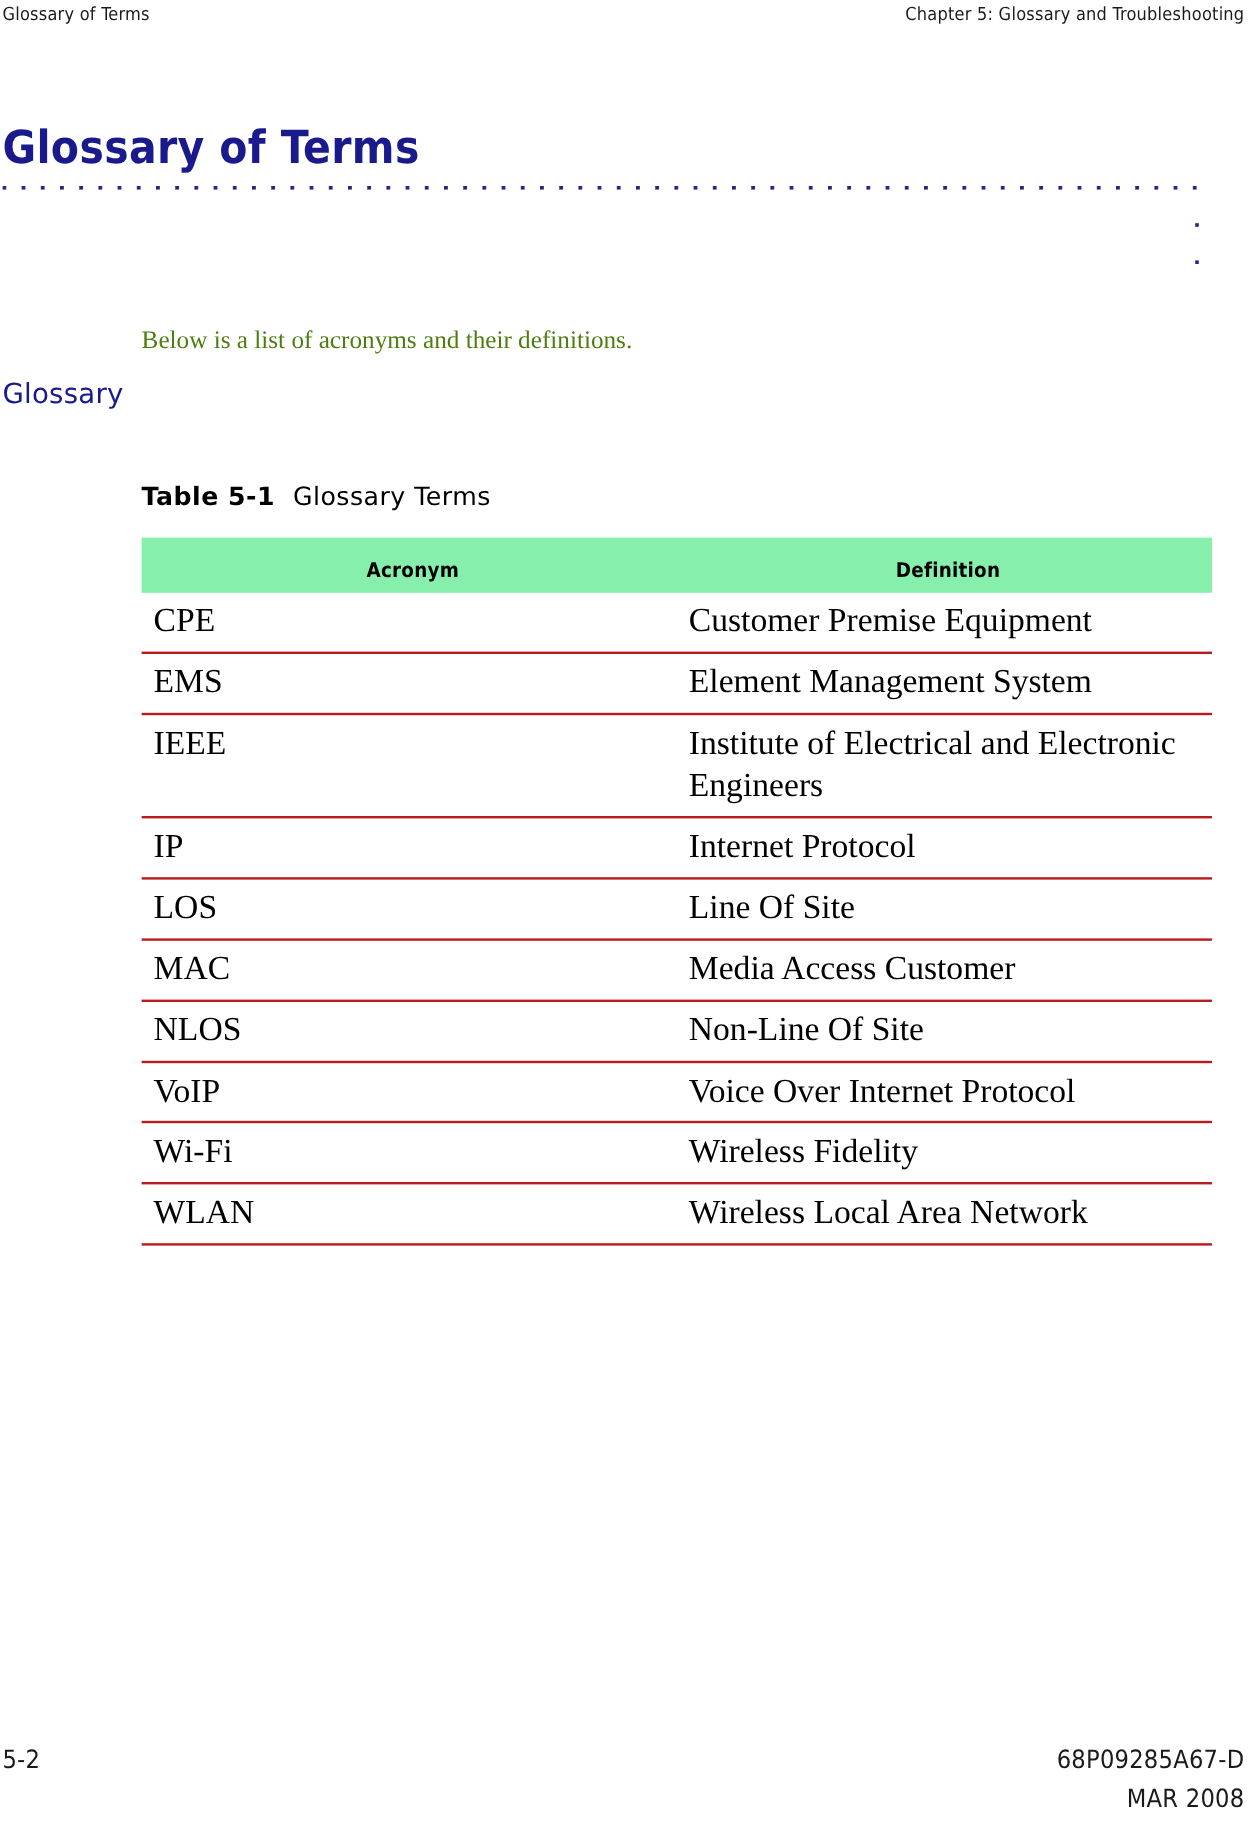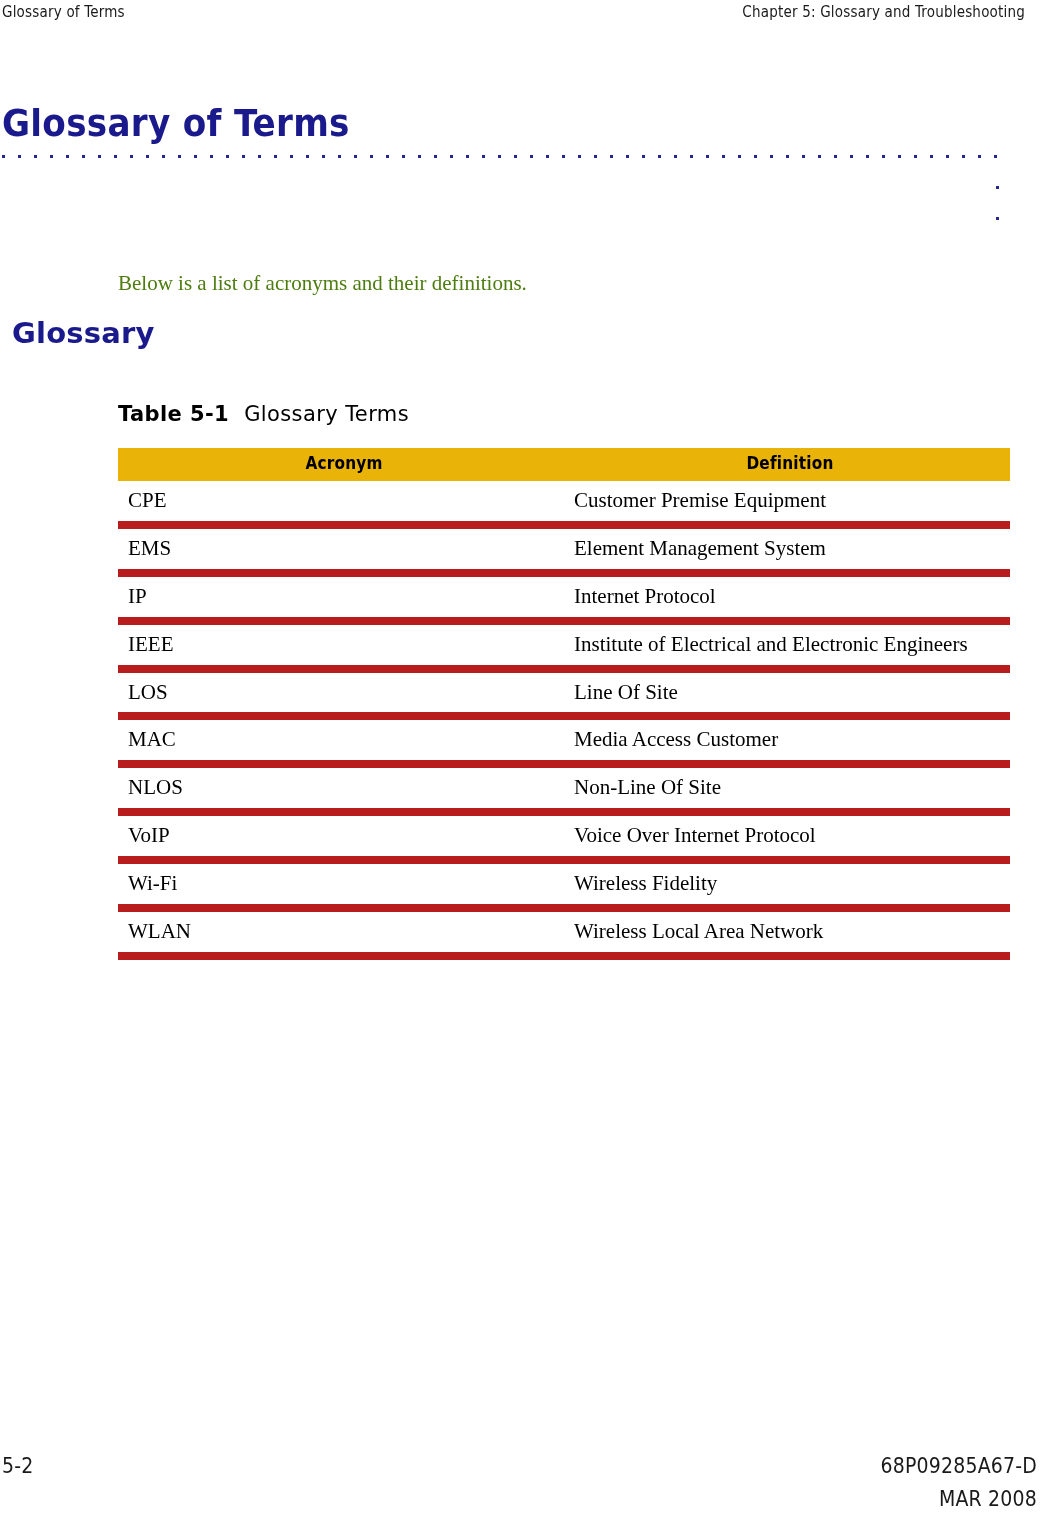--- a/index.html
+++ b/index.html
@@ -30,21 +30,21 @@
   }
   .header-left,
   .header-right {
     font-family: "DejaVu Sans Condensed", "Liberation Sans Narrow", "Liberation Sans", sans-serif;
     font-size: 15px;
     color: #1a1a1a;
     letter-spacing: 0.2px;
     white-space: nowrap;
   }
   .header-left { margin-left: 2px; }
-  .header-right { margin-right: 16px; }
+  .header-right { margin-right: 4px; }
 
   
   .title-block {
     position: absolute;
     top: 104px;
     left: 0;
     width: 1041px;
   }
   .chapter-title {
     font-family: "DejaVu Sans Condensed", "Liberation Sans Narrow", "Liberation Sans", sans-serif;
@@ -88,24 +88,24 @@
     font-family: "Liberation Serif", serif;
     font-size: 21px;
     color: #4d7c0f;
     line-height: 1.35;
   }
 
   
   .section-heading {
     position: absolute;
     top: 316px;
-    left: 12px;
+    left: 2px;
     font-family: "DejaVu Sans", "Liberation Sans", sans-serif;
-    font-weight: bold;
-    font-size: 29px;
+    font-weight: normal;
+    font-size: 23px;
     color: #1a1a8c;
     letter-spacing: 0.2px;
     margin: 0;
   }
 
   
   .table-caption {
     position: absolute;
     top: 402px;
     left: 118px;
@@ -133,36 +133,36 @@
   }
   table.glossary {
     border-collapse: collapse;
     width: 892px;
     table-layout: fixed;
   }
   table.glossary col.col-acronym { width: 452px; }
   table.glossary col.col-definition { width: 440px; }
 
   table.glossary thead th {
-    background: #eab308;
+    background: #86efac;
     font-family: "DejaVu Sans Condensed", "Liberation Sans Narrow", "Liberation Sans", sans-serif;
     font-weight: bold;
     font-size: 17px;
     color: #000000;
     text-align: center;
-    padding: 5px 0 8px 0;
+    padding: 18px 0 8px 0;
     border: none;
     letter-spacing: 0.2px;
   }
 
   table.glossary tbody td {
     font-family: "Liberation Serif", serif;
-    font-size: 21px;
+    font-size: 28px;
     color: #000000;
-    border-bottom: 8px solid #b91c1c;
+    border-bottom: 2px solid #b91c1c;
     padding: 6px 8px 7px 8px;
     vertical-align: top;
     line-height: 1.28;
   }
   table.glossary tbody td.acronym-cell {
     padding-left: 10px;
   }
   table.glossary tbody td.definition-cell {
     padding-left: 4px;
     margin-left: 20px;
@@ -246,26 +246,26 @@
     <tbody id="glossary-body">
         <tr>
           <td class="acronym-cell">CPE</td>
           <td class="definition-cell">Customer Premise Equipment</td>
         </tr>
         <tr>
           <td class="acronym-cell">EMS</td>
           <td class="definition-cell">Element Management System</td>
         </tr>
         <tr>
+          <td class="acronym-cell">IEEE</td>
+          <td class="definition-cell">Institute of Electrical and Electronic Engineers</td>
+        </tr>
+        <tr>
           <td class="acronym-cell">IP</td>
           <td class="definition-cell">Internet Protocol</td>
-        </tr>
-        <tr>
-          <td class="acronym-cell">IEEE</td>
-          <td class="definition-cell">Institute of Electrical and Electronic Engineers</td>
         </tr>
         <tr>
           <td class="acronym-cell">LOS</td>
           <td class="definition-cell">Line Of Site</td>
         </tr>
         <tr>
           <td class="acronym-cell">MAC</td>
           <td class="definition-cell">Media Access Customer</td>
         </tr>
         <tr>

